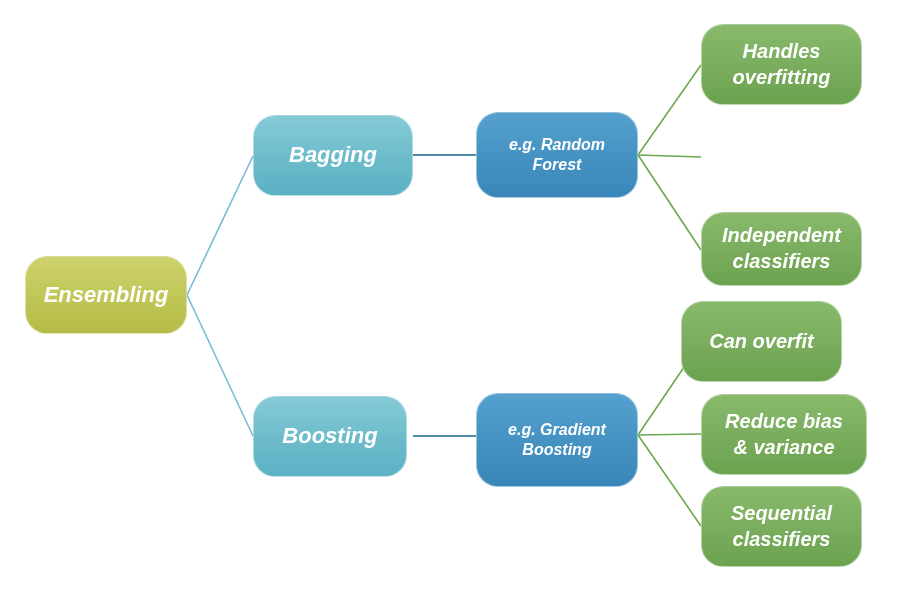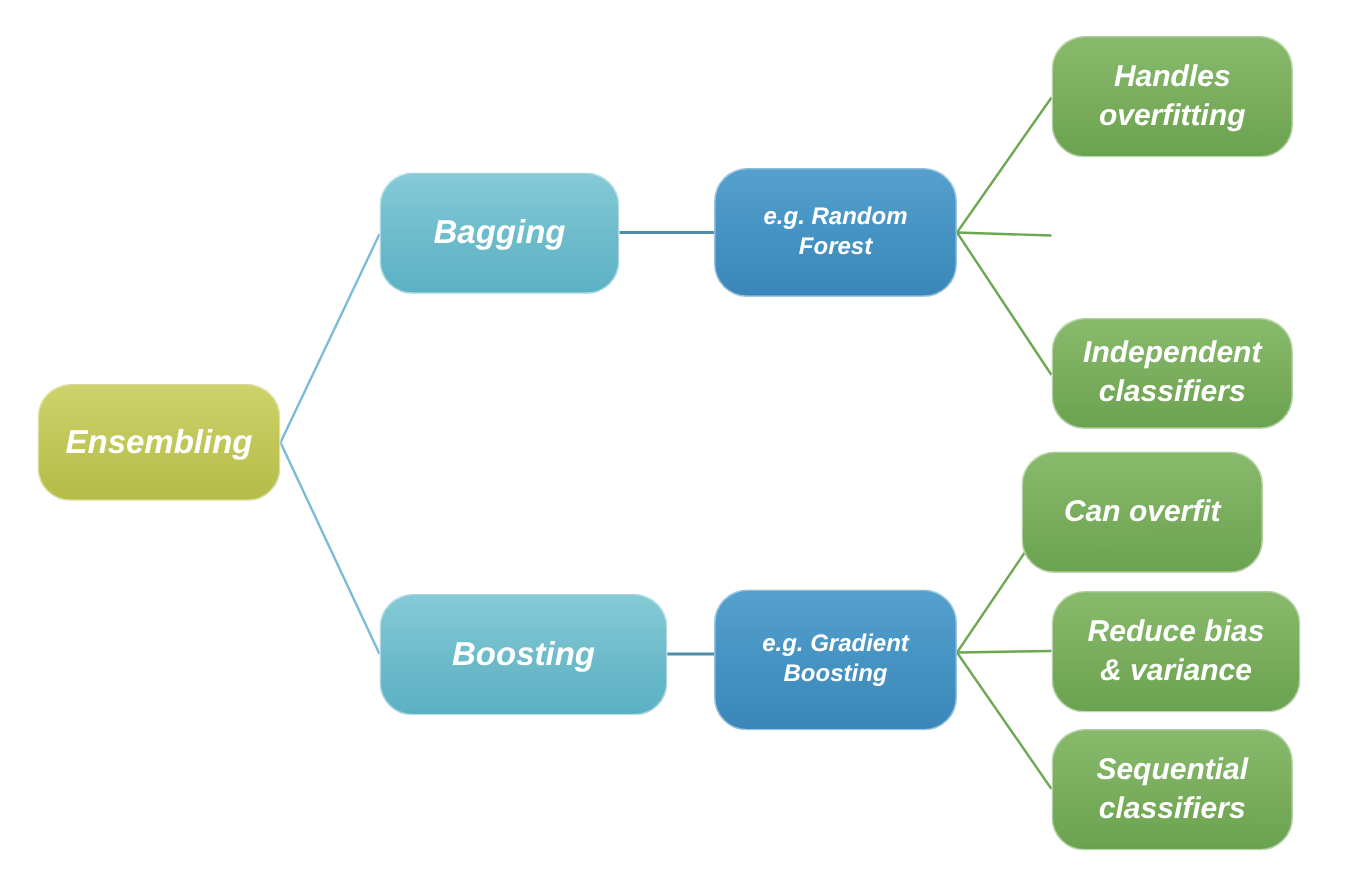--- a/index.html
+++ b/index.html
@@ -71,21 +71,21 @@
     <line x1="638" y1="155" x2="701" y2="250" stroke="#6ba84f" stroke-width="1.6"></line>
     <line x1="638" y1="435" x2="701" y2="342" stroke="#6ba84f" stroke-width="1.6"></line>
     <line x1="638" y1="435" x2="701" y2="434" stroke="#6ba84f" stroke-width="1.6"></line>
     <line x1="638" y1="435" x2="701" y2="526" stroke="#6ba84f" stroke-width="1.6"></line>
   </svg>
 
   <div class="node root" style="left:25px; top:256px; width:162px; height:78px;">Ensembling</div>
 
   <div class="node teal" style="left:253px; top:115px; width:160px; height:81px;">Bagging</div>
 
-  <div class="node teal" style="left:253px; top:396px; width:192px; height:81px;">Boosting</div>
+  <div class="node teal" style="left:253px; top:396px; width:154px; height:81px;">Boosting</div>
 
   <div class="node blue" style="left:476px; top:112px; width:162px; height:86px;">e.g. Random Forest</div>
 
   <div class="node blue" style="left:476px; top:393px; width:162px; height:94px;">e.g. Gradient Boosting</div>
 
   <div class="node green" style="left:701px; top:24px; width:161px; height:81px;">Handles overfitting</div>
 
 
   <div class="node green" style="left:701px; top:212px; width:161px; height:74px;">Independent classifiers</div>
 

